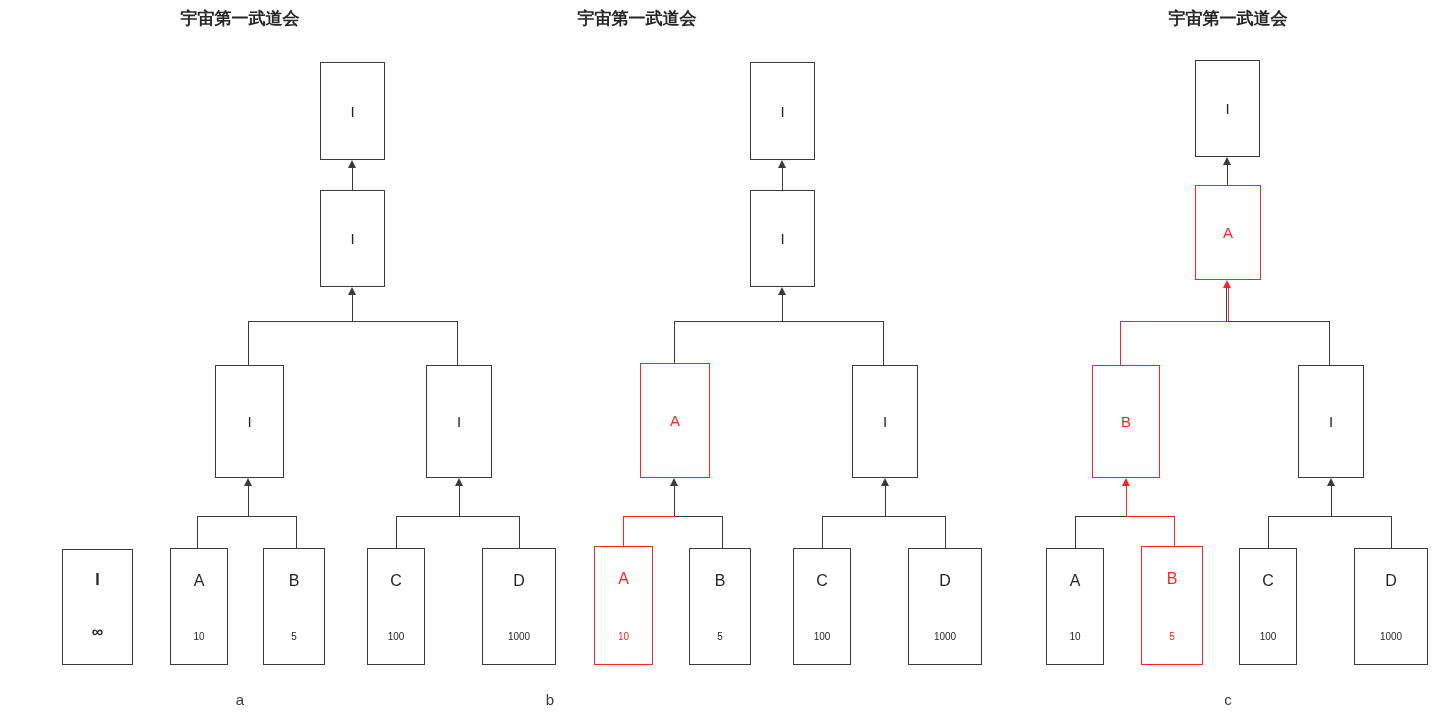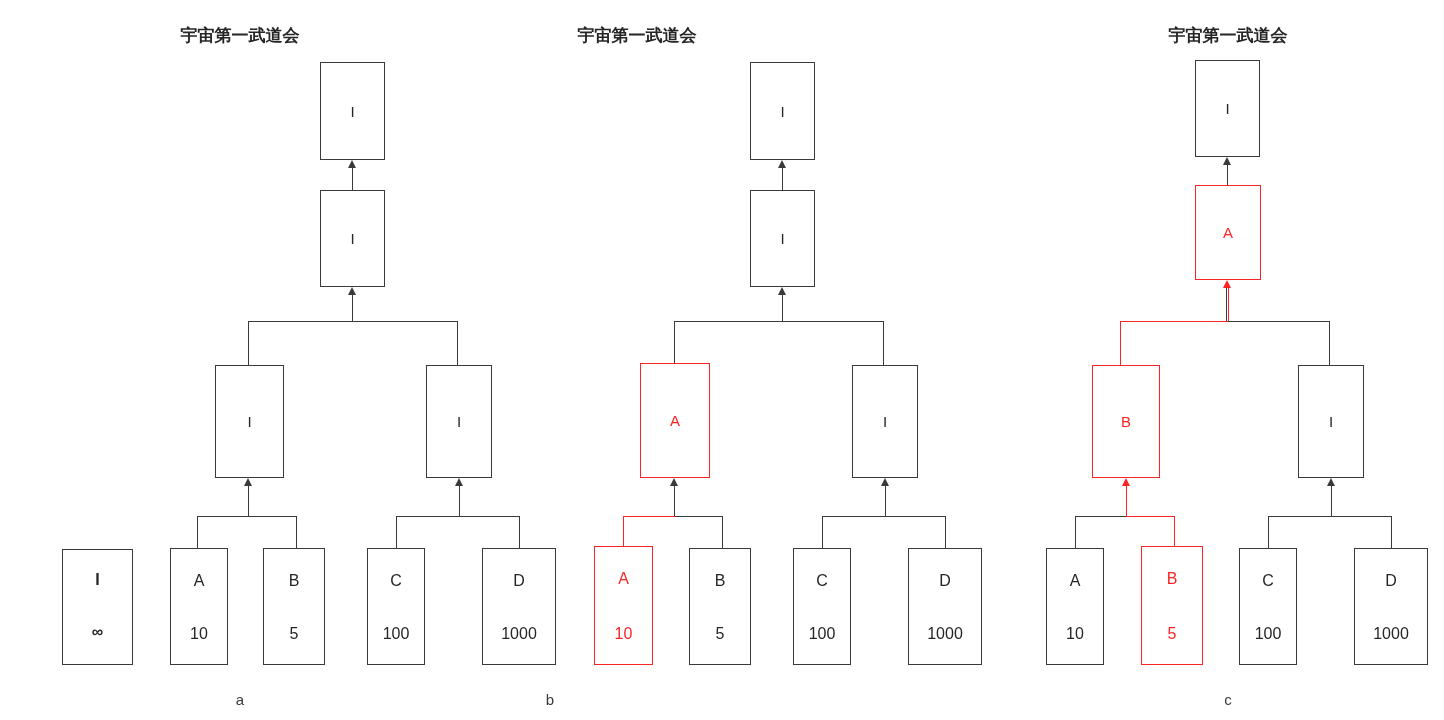--- a/index.html
+++ b/index.html
@@ -22,21 +22,21 @@
     height: 720px;
   }
   #panel-a { left: 0px; }
   #panel-b { left: 480px; }
   #panel-c { left: 960px; }
 
   .panel-title {
     position: absolute;
     width: 100%;
     text-align: center;
-    top: 24px;
+    top: 7px;
     font-size: 17px;
     font-weight: bold;
     color: #262626;
     letter-spacing: 0px;
     white-space: nowrap;
   }
   .panel-label {
     position: absolute;
     width: 100%;
     text-align: center;
@@ -58,21 +58,21 @@
   }
   .node.red {
     border-color: #fb2424;
     color: #fb2424;
   }
   .node .ntop {
     font-size: 16px;
     line-height: 1;
   }
   .node .nbot {
-    font-size: 16px;
+    font-size: 10px;
     line-height: 1;
   }
   
   .node.internal .ntop { font-size: 15px; }
   
   .node.leaf {
     justify-content: space-between;
     padding: 24px 0 22px 0;
   }
   .node.legend {

